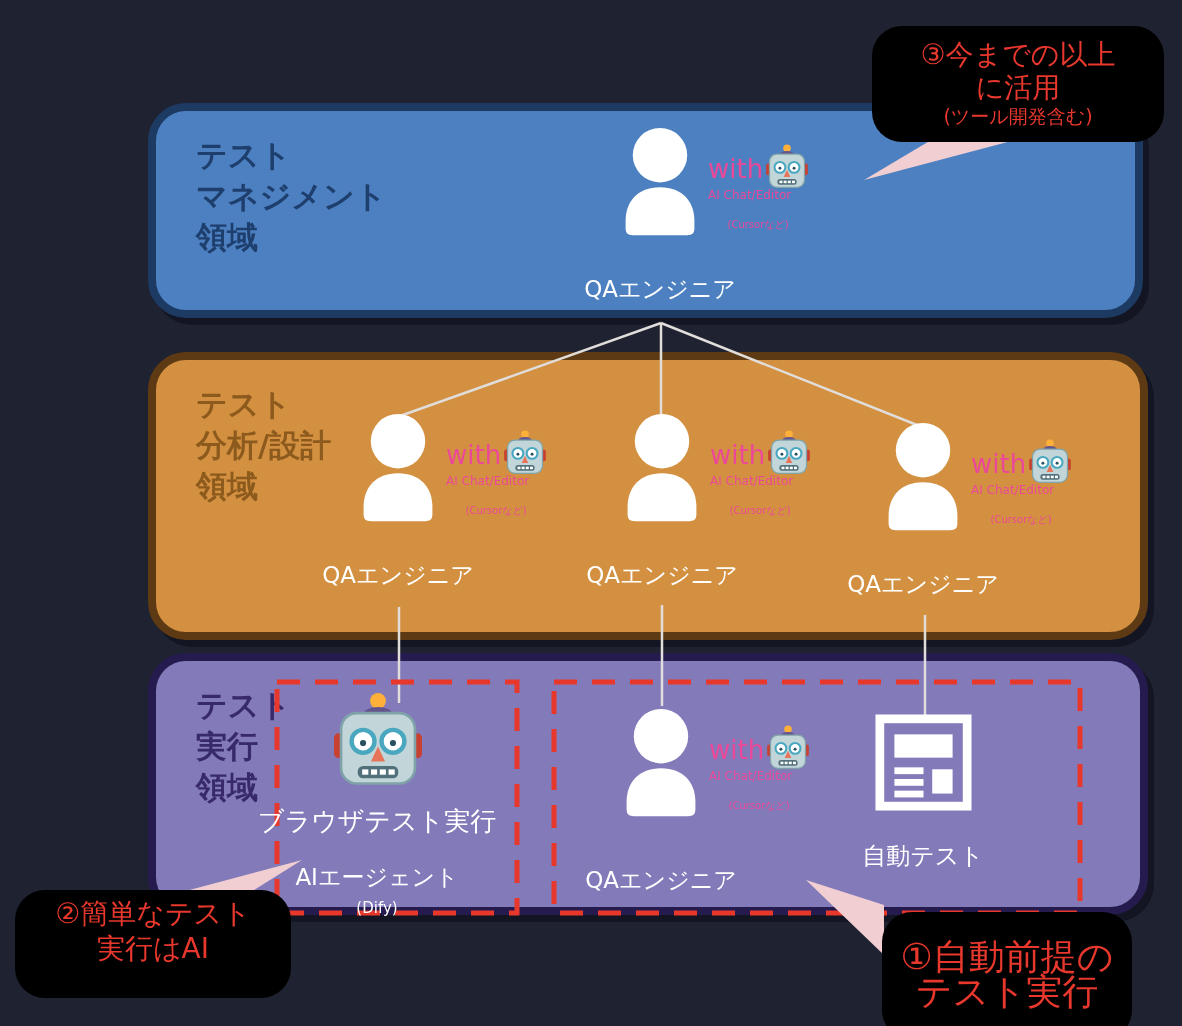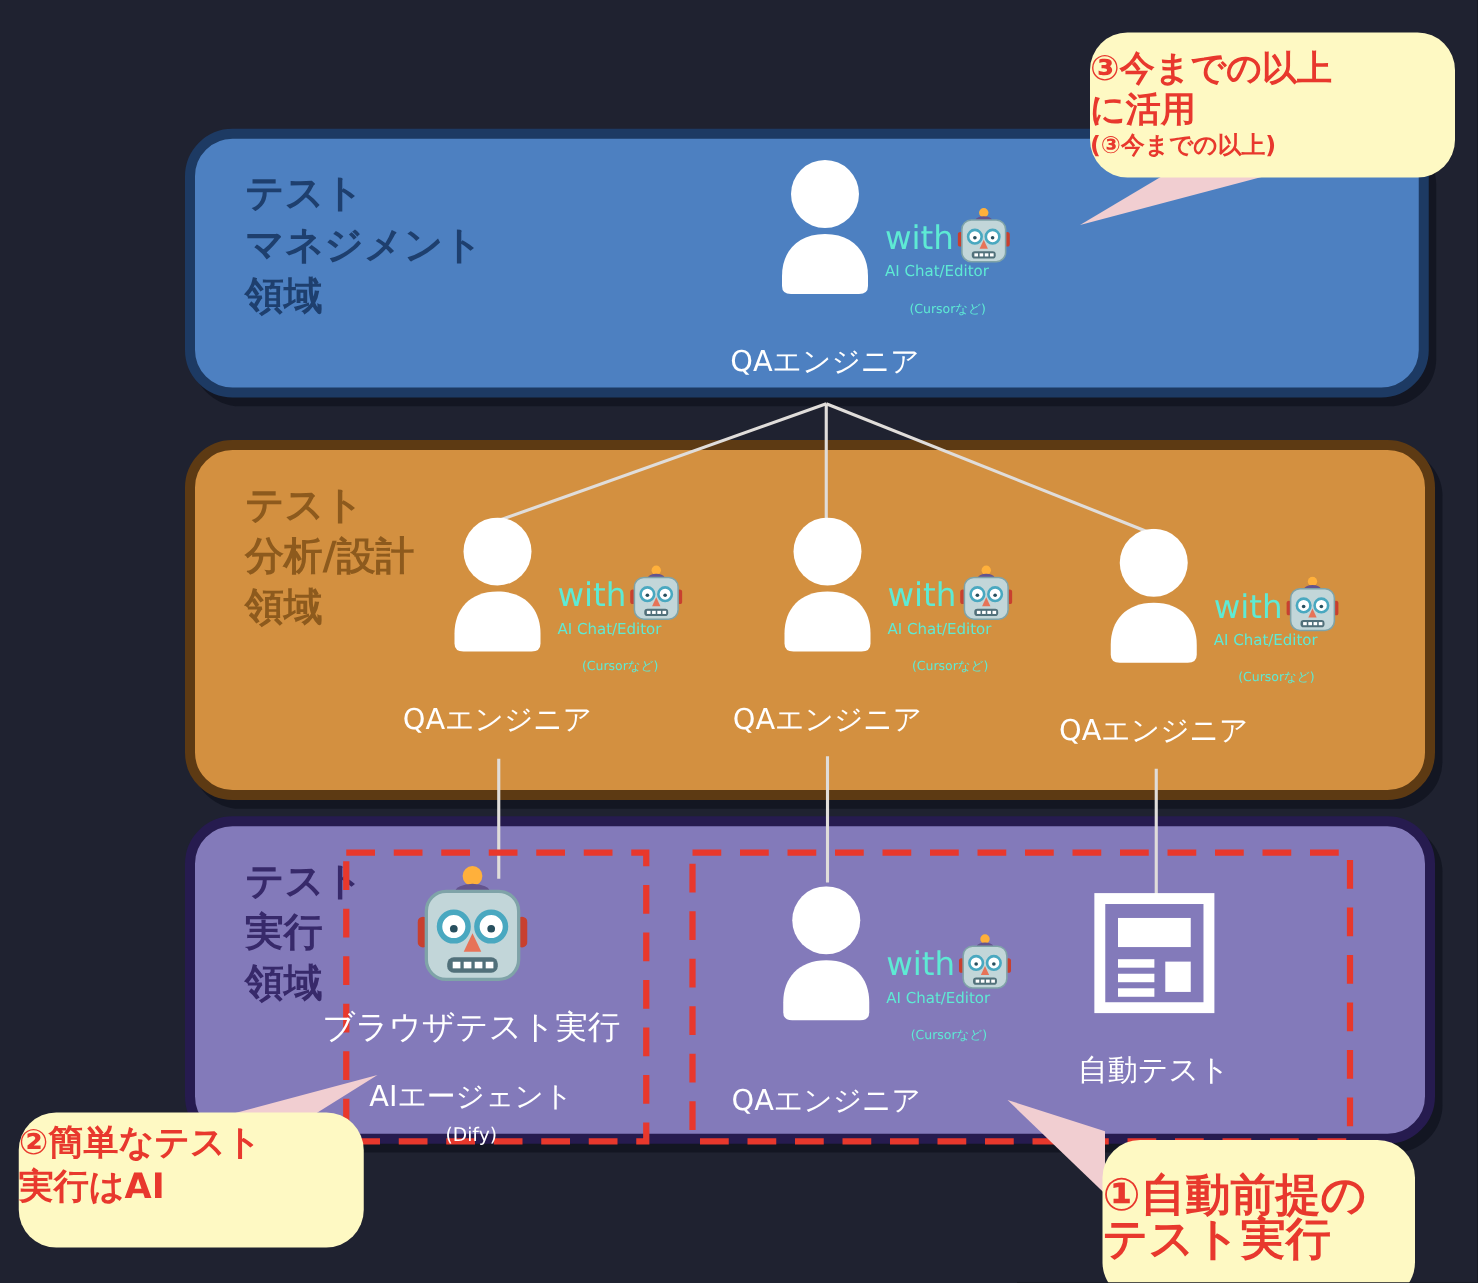--- a/index.html
+++ b/index.html
@@ -26,21 +26,21 @@
 
   
   .overlay, .tails { position:absolute; left:0; top:0; width:1182px; height:1026px; }
   .overlay { z-index:2; }
   .tails   { z-index:5; pointer-events:none; }
 
   
   .person-unit { position:absolute; width:300px; height:170px; z-index:3; }
   .person-icon-slot { position:absolute; left:0; top:0; width:80px; height:112px; }
   .person-icon-slot svg { width:80px; height:112px; display:block; }
-  .with-block { position:absolute; left:88px; top:38px; color:#5eead4; }
+  .with-block { position:absolute; left:88px; top:16px; color:#ec4899; }
   .with-row { display:flex; align-items:flex-end; font-size:26px; line-height:26px; }
   .robot-slot.small { width:42px; height:42px; margin-left:3px; margin-bottom:-4px; }
   .robot-slot.small svg { width:42px; height:45px; display:block; }
   .tool-line { font-size:12px; margin-top:6px; white-space:nowrap; }
   .tool-note { font-size:10px; text-align:center; margin-top:16px; }
   .p-label { position:absolute; top:146px; left:-70px; width:220px;
              text-align:center; font-size:23px; color:#fff; white-space:nowrap; }
 
   
   .agent-unit { position:absolute; left:334px; top:692px; width:88px; z-index:3; }
@@ -52,23 +52,23 @@
   .agent-note { position:absolute; top:170px; left:-87px; width:260px; text-align:center;
               color:#fff; font-size:15px;margin-top:37px; }
 
   
   .autotest-unit { position:absolute; left:875px; top:714px; width:97px; z-index:3; }
   .autotest-unit svg { width:97px; height:97px; display:block; }
   .autotest-label { position:absolute; top:126px; left:-52px; width:200px;
                     text-align:center; color:#fff; font-size:24px; white-space:nowrap; }
 
   
-  .callout { position:absolute; box-sizing:border-box; background:#fef9c3;
-             border-radius:30px; color:#e8382d; font-weight:700;
-             z-index:6; }
+  .callout { position:absolute; box-sizing:border-box; background:#000000;
+             border-radius:30px; color:#e8382d; font-weight:400;
+             text-align:center; z-index:6; }
   .callout span { display:block; }
   .callout-three { left:872px; top:26px;  width:292px; height:116px;
                    padding-top:12px; font-size:28px; line-height:33px; }
   .callout-three .small-note { font-size:19px; line-height:24px; }
   .callout-two   { left:15px;  top:890px; width:276px; height:108px;
                    padding-top:6px; font-size:28px; line-height:35px; }
   .callout-one   { left:882px; top:890px; width:250px; height:128px;
                    padding-top:27px; font-size:36px; line-height:35px;margin-top:22px; }
 </style>
 </head>
@@ -334,21 +334,21 @@
 
   <svg class="tails" xmlns="http://www.w3.org/2000/svg">
     <polygon points="948,130 1042,133 864,180" fill="#f1ced1"></polygon>
     <polygon points="152,900 238,900 302,860" fill="#f1ced1"></polygon>
     <polygon points="884,905 884,955 806,880" fill="#f1ced1"></polygon>
   </svg>
 
   <div class="callout callout-three">
     <span>③今までの以上</span>
     <span>に活用</span>
-    <span class="small-note">(③今までの以上)</span>
+    <span class="small-note">(ツール開発含む)</span>
   </div>
 
   <div class="callout callout-two">
     <span>②簡単なテスト</span>
     <span>実行はAI</span>
   </div>
 
   <div class="callout callout-one">
     <span>①自動前提の</span>
     <span>テスト実行</span>

